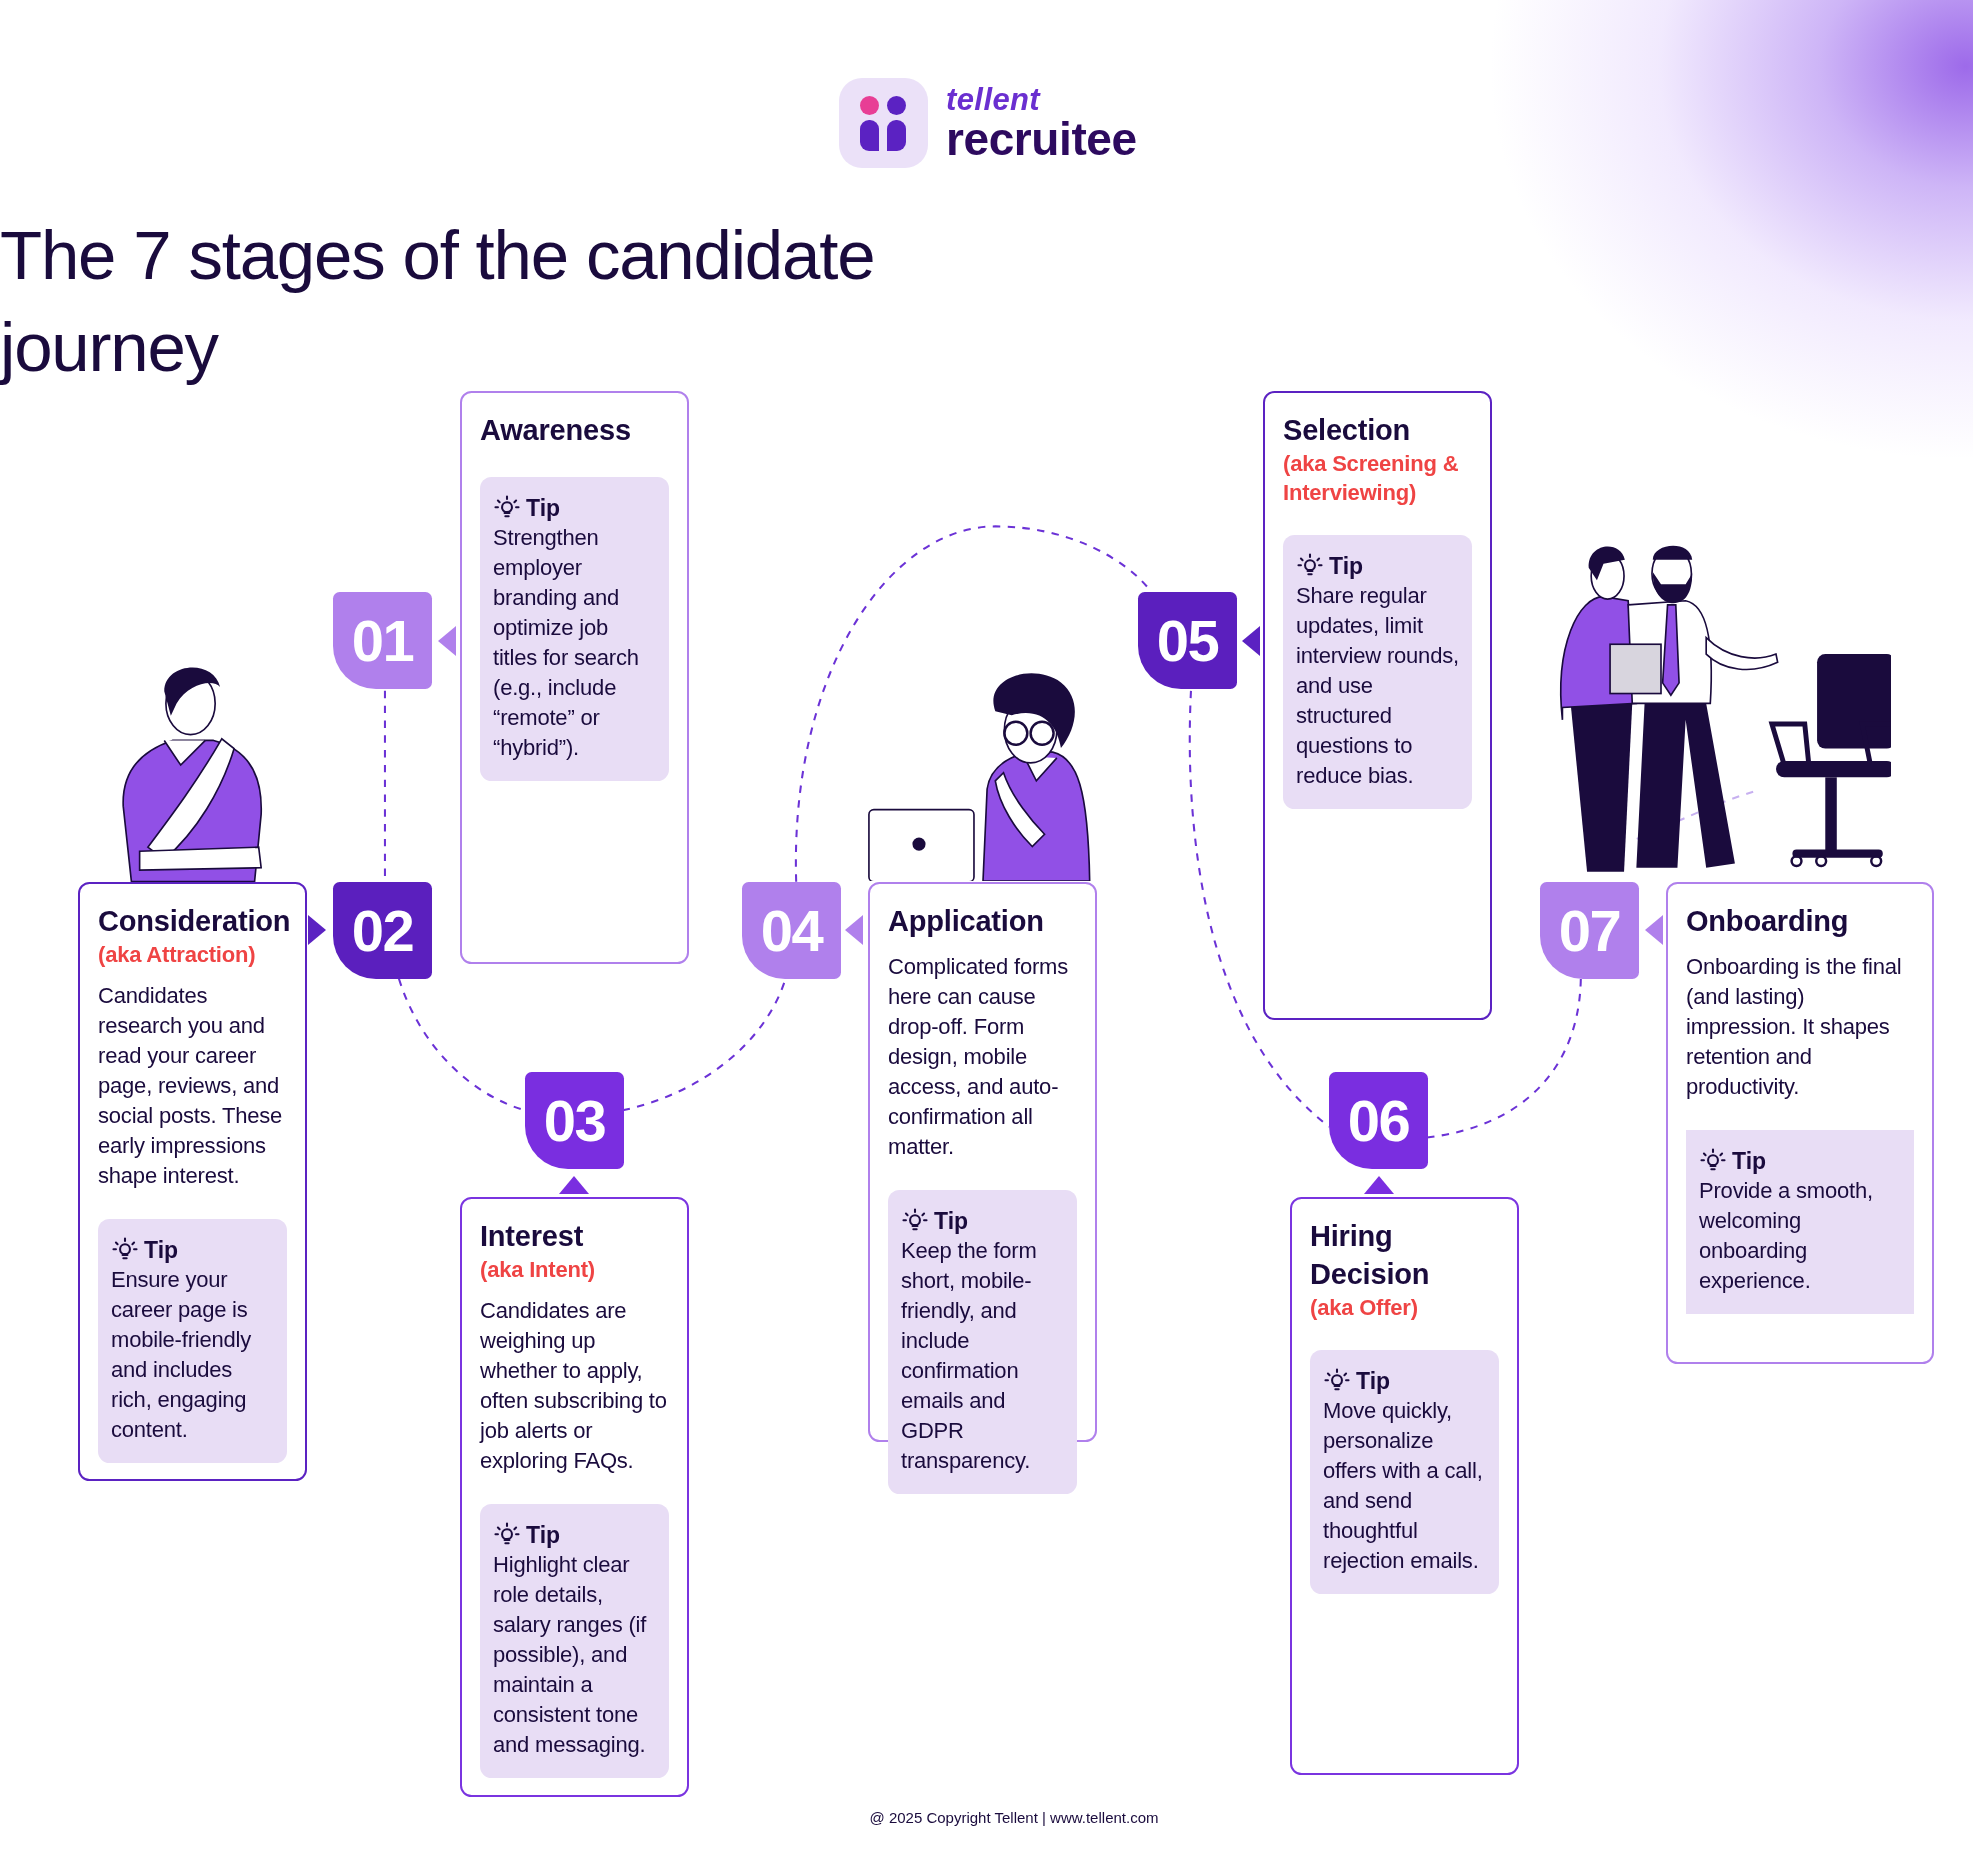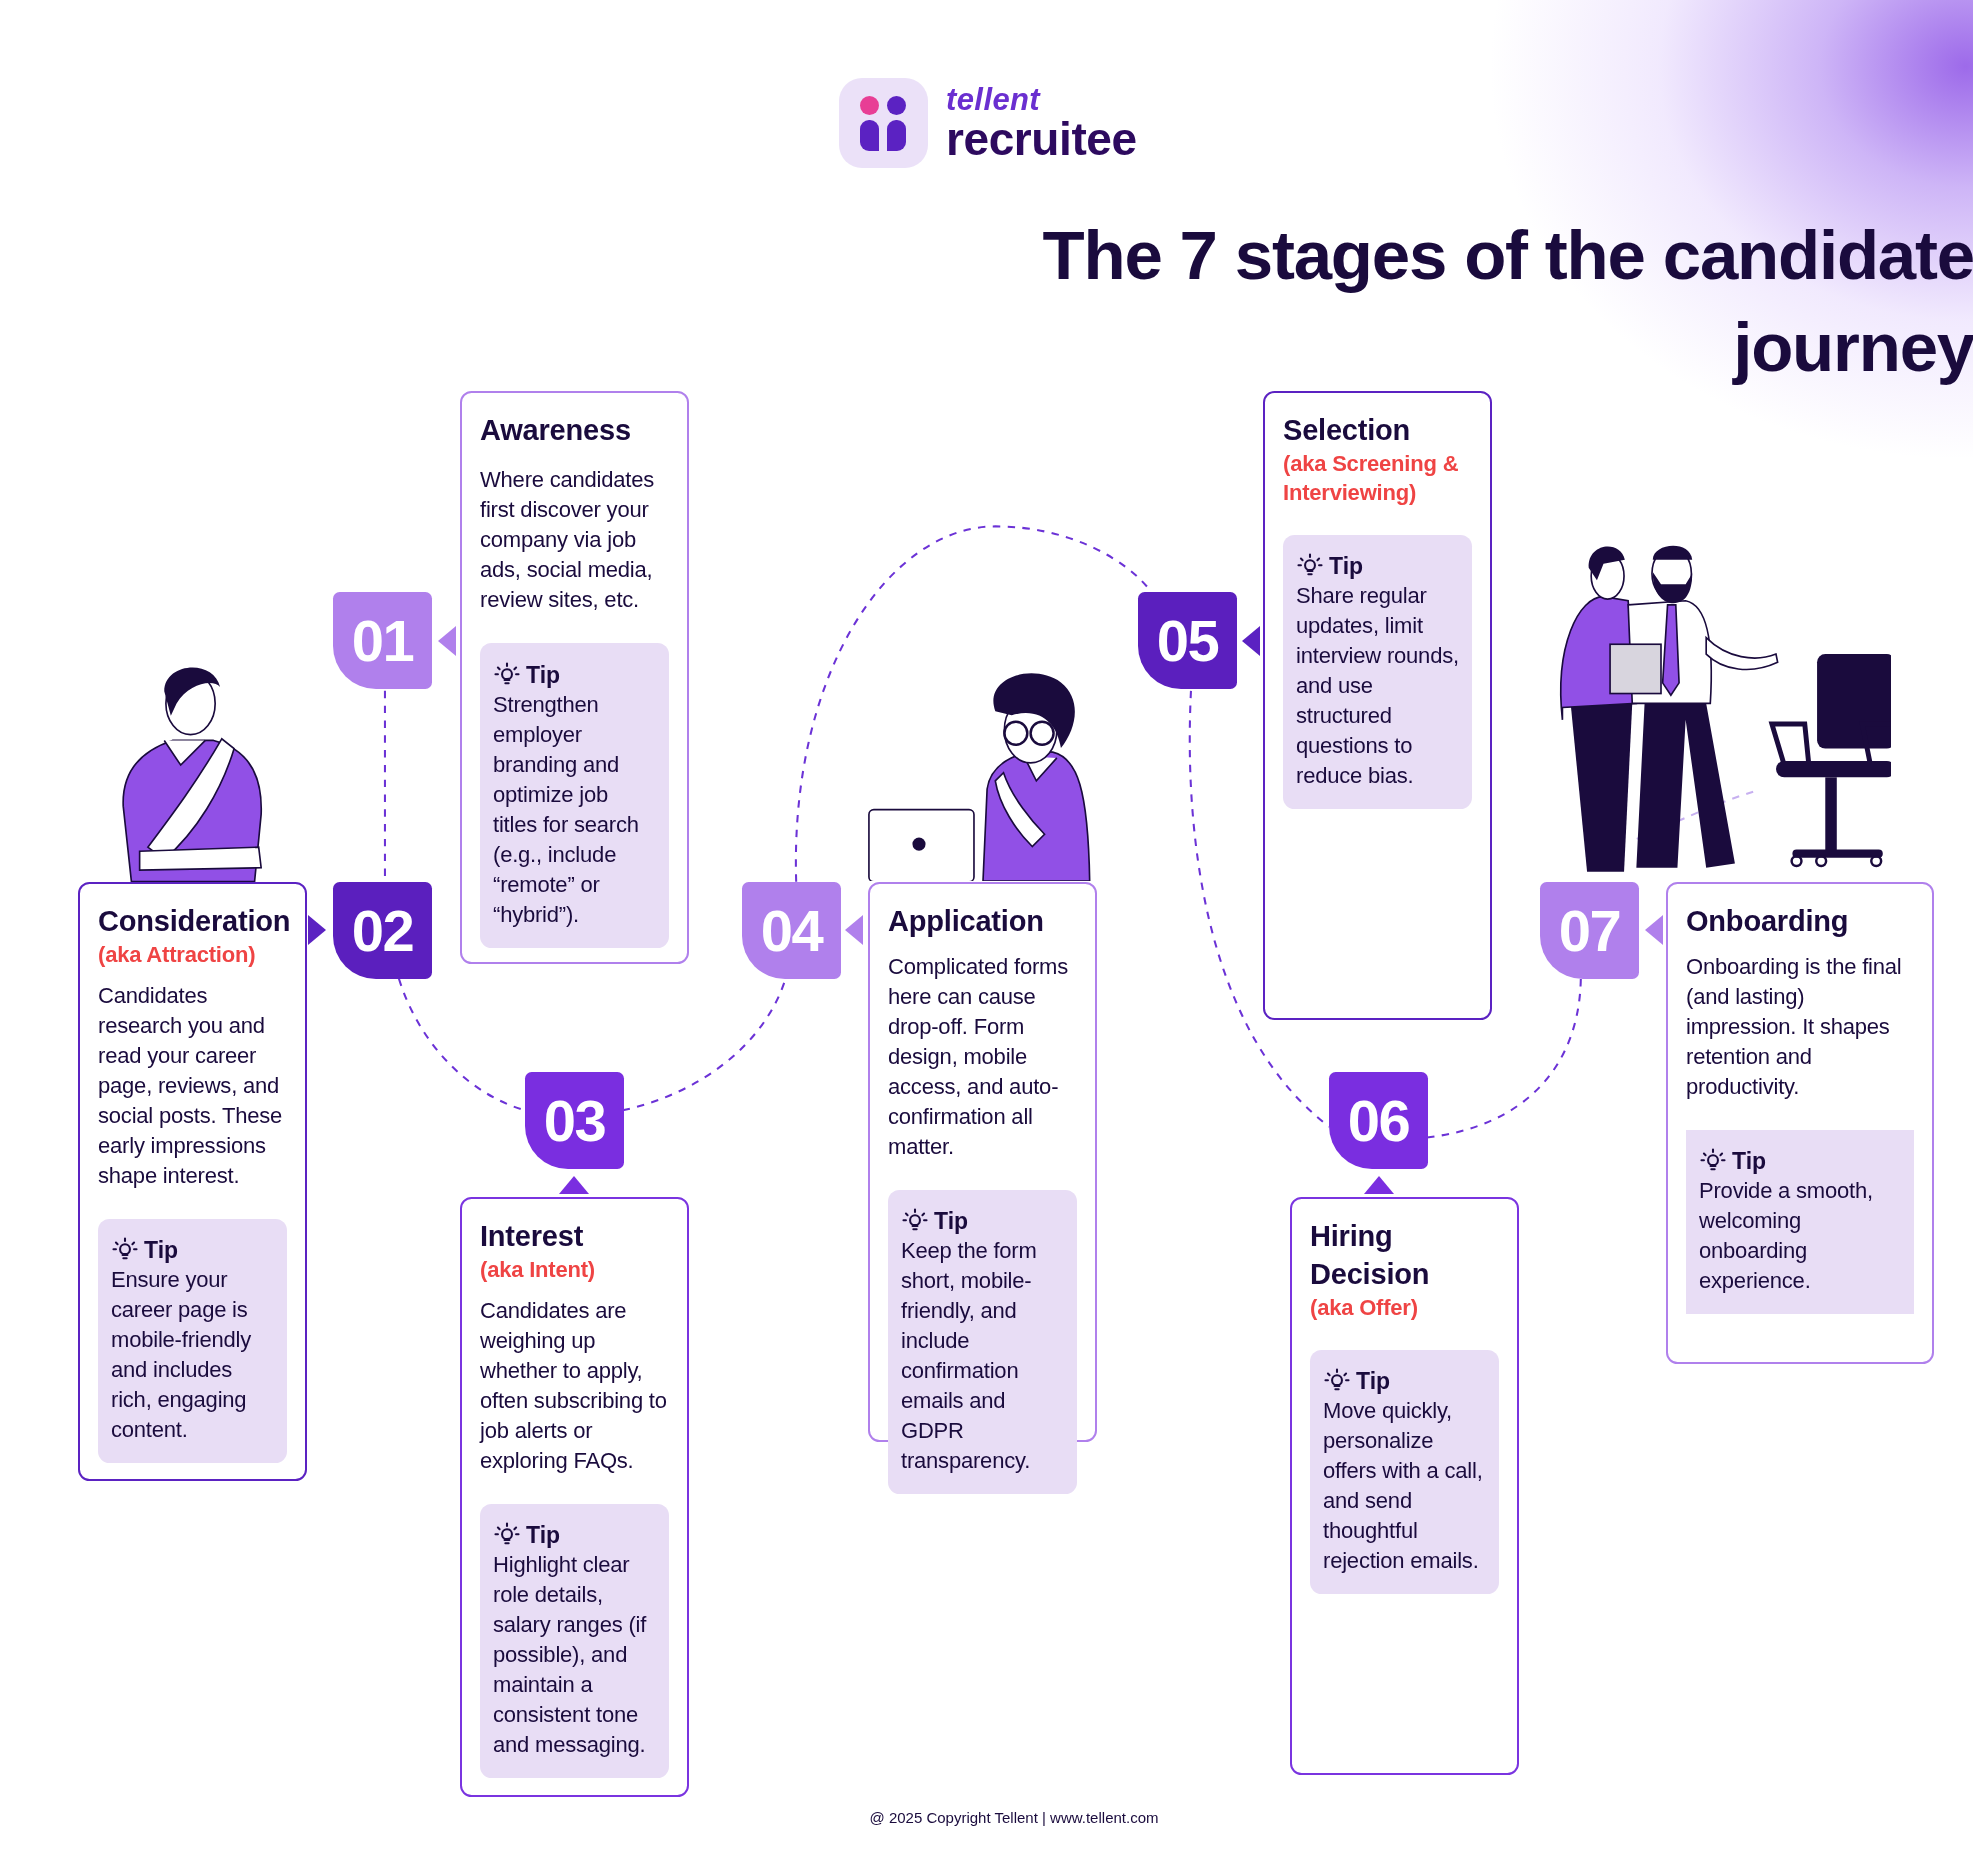--- a/index.html
+++ b/index.html
@@ -24,22 +24,22 @@
   .logo-icon .dot.purple { left: 48px; background: #5b22c2; }
   .logo-icon .body { position: absolute; top: 42px; width: 19px; height: 31px; background: #5b22c2; }
   .logo-icon .body.l { left: 21.4px; border-radius: 9px 9px 0 9px; }
   .logo-icon .body.r { left: 48px; border-radius: 9px 9px 9px 0; }
   .wordmark { margin-left: 18px; display: flex; flex-direction: column; line-height: 1; }
   .wordmark .brand { font-weight: 700; font-size: 31px; color: #6a2fd0; font-style: italic; letter-spacing: 0.4px; }
   .wordmark .product { font-weight: 700; font-size: 46px; color: #2d0a5f; margin-top: 1.6px; letter-spacing: -0.4px; }
 
   
   .title {
-    position: absolute; left: 0; width: 1974px; top: 210px; text-align: right;
-    font-size: 69px; font-weight: 700; line-height: 92px; color: #1a0b3d; letter-spacing: -1.2px;
+    position: absolute; left: 0; width: 1974px; top: 210px; text-align: left;
+    font-size: 69px; font-weight: 400; line-height: 92px; color: #1a0b3d; letter-spacing: -1.2px;
   }
 
   
   svg.connectors { position: absolute; left: 0; top: 0; width: 1974px; height: 1867px; pointer-events: none; }
 
   
   .card {
     position: absolute; background: #fff; border-radius: 11.5px; box-sizing: border-box;
     padding: 18px 18px 18px 18px;
   }
@@ -159,21 +159,20 @@
   <rect x="300" y="378" width="110" height="10" rx="5" fill="#1a0b3d"></rect>
   <circle cx="305" cy="392" r="6" fill="none" stroke="#1a0b3d" stroke-width="3"></circle>
   <circle cx="335" cy="392" r="6" fill="none" stroke="#1a0b3d" stroke-width="3"></circle>
   <circle cx="402" cy="392" r="6" fill="none" stroke="#1a0b3d" stroke-width="3"></circle>
 </svg>
 
 <div class="badge light" style="left:333px; top:592px;">01</div>
 <div class="arrow left-light" style="left:438px; top:626px;"></div>
 <div class="card light" style="left:460px; top:391px; width:229px; height:573px;">
   <h3>Awareness</h3>
-  <div class="desc" style="margin-top:16.4px;">Where candidates first discover your company via job ads, social media, review sites, etc.</div>
   <div class="tip">
     <div class="tip-head">
       <svg viewBox="0 0 34 34">
           <g stroke="#1a0b3d" stroke-width="2.5" fill="none" stroke-linecap="round">
             <circle cx="17" cy="16" r="6"></circle>
             <path d="M14 23 L20 23 M15 27 L19 27"></path>
             <path d="M17 3 L17 6 M6 8 L8 10 M28 8 L26 10 M3 16 L6 16 M28 16 L31 16"></path>
           </g>
         </svg>
       <span>Tip</span>

